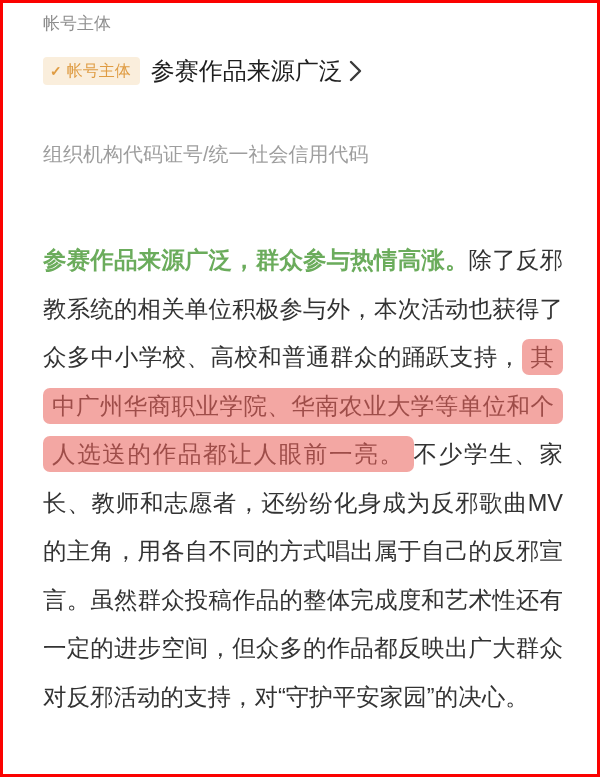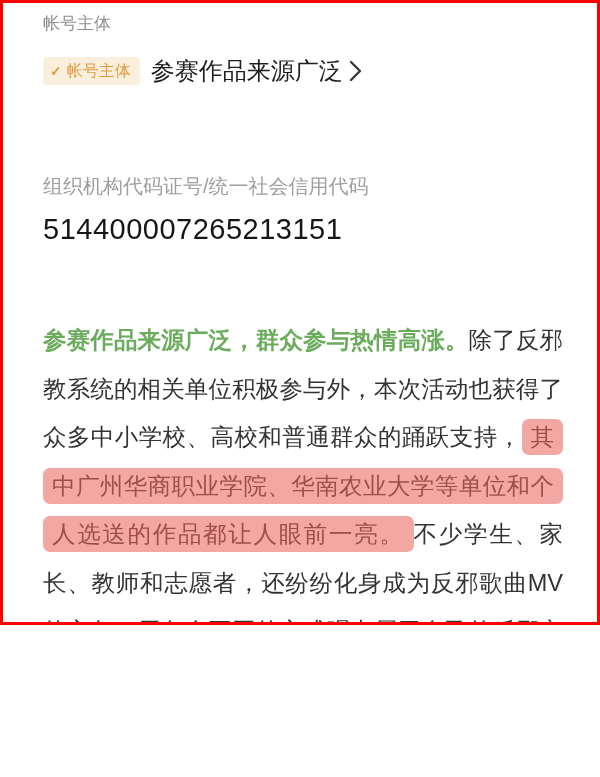--- a/index.html
+++ b/index.html
@@ -1,20 +1,20 @@
 <!DOCTYPE html>
 <html><head>
 <meta charset="utf-8">
 <style>
   * { margin: 0; padding: 0; box-sizing: border-box; }
   html, body { background: #ffffff; }
   .page {
     position: relative;
     width: 600px;
-    height: 625px;
+    height: 777px;
     border: 3px solid #fb0100;
     background: #ffffff;
     font-family: "Liberation Sans", sans-serif;
     overflow: hidden;
   }
   .account-section { padding: 10px 40px 0 40px; }
   .section-label {
     color: #8e8e8e;
     font-size: 17px;
     line-height: 22px;
@@ -49,21 +49,20 @@
   .chevron-wrap {
     margin-left: 6px;
     display: inline-flex;
     align-items: center;
   }
   .code-section { padding: 55px 40px 0 40px; }
   .section-label-2 {
     color: #9e9e9e;
     font-size: 20px;
     line-height: 24px;
-    margin-top: 32px;
   }
   .code-number {
     margin-top: 15px;
     color: #161616;
     font-size: 29px;
     line-height: 33px;
     letter-spacing: 0.5px;
   }
   .article {
     margin: 70px 20px 0 40px;
@@ -104,18 +103,17 @@
       <span class="chevron-wrap">
         <svg width="13" height="22" viewBox="0 0 13 22">
           <polyline points="2,2 11,11 2,20" fill="none" stroke="#3a3a3a" stroke-width="2.4" stroke-linecap="round" stroke-linejoin="round"></polyline>
         </svg>
       </span>
     </div>
   </div>
 
   <div class="code-section">
     <div class="section-label-2">组织机构代码证号/统一社会信用代码</div>
-    <div class="code-number">514400007265213151</div>
   </div>
 
   <p class="article"><span class="lead">参赛作品来源广泛，群众参与热情高涨。</span><span>除了反邪教系统的相关单位积极参与外，本次活动也获得了众多中小学校、高校和普通群众的踊跃支持，</span><span class="hl">其中广州华商职业学院、华南农业大学等单位和个人选送的作品都让人眼前一亮。</span><span>不少学生、家长、教师和志愿者，还纷纷化身成为反邪歌曲MV的主角，用各自不同的方式唱出属于自己的反邪宣言。虽然群众投稿作品的整体完成度和艺术性还有一定的进步空间，但众多的作品都反映出广大群众对反邪活动的支持，对“守护平安家园”的决心。</span></p>
 
 </div>
 
 </body></html>

